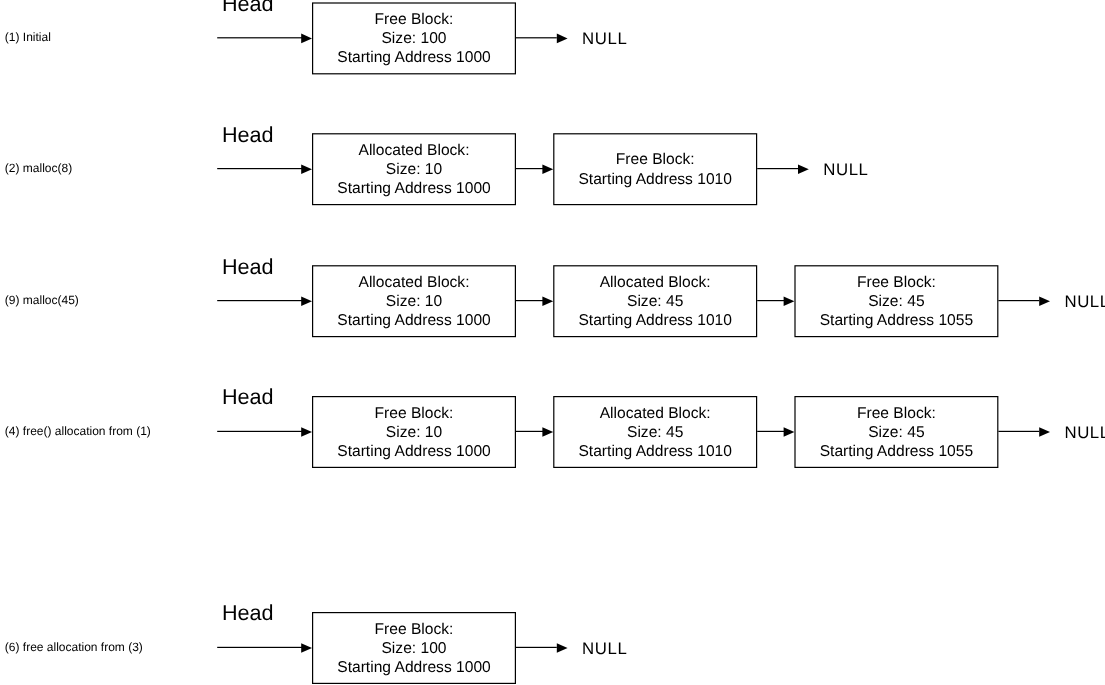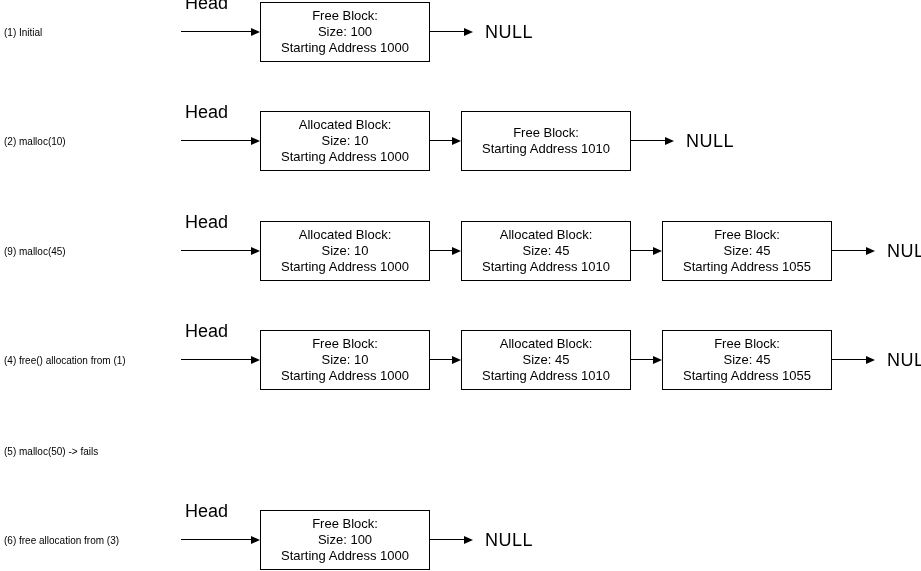--- a/index.html
+++ b/index.html
@@ -65,21 +65,21 @@
     justify-content: center;
     text-align: center;
     font-size: 13px;
     line-height: 16px;
   }
   .block-line { white-space: nowrap; }
   .null-label {
     position: absolute;
     top: 50%;
     transform: translateY(-50%);
-    font-size: 18px;
+    font-size: 14px;
     letter-spacing: 0.5px;
     white-space: nowrap;
   }
 </style>
 </head>
 <body>
 
 <div id="canvas">
     <div class="row" style="top: 2px;">
       <span class="row-label">(1) Initial</span>
@@ -89,21 +89,21 @@
       <div class="node" style="left: 260px;">
         <div class="block-line">Free Block:</div>
         <div class="block-line">Size: 100</div>
         <div class="block-line">Starting Address 1000</div>
       </div>
       <div class="hline" style="left: 430px; width: 34px;"></div>
       <div class="ahead" style="left: 464px;"></div>
       <span class="null-label" style="left: 485px;">NULL</span>
     </div>
     <div class="row" style="top: 111px;">
-      <span class="row-label">(2) malloc(10)</span>
+      <span class="row-label">(2) malloc(8)</span>
       <span class="head-label" style="left: 185px;">Head</span>
       <div class="hline" style="left: 181px; width: 72px;"></div>
       <div class="ahead" style="left: 251px;"></div>
       <div class="node" style="left: 260px;">
         <div class="block-line">Allocated Block:</div>
         <div class="block-line">Size: 10</div>
         <div class="block-line">Starting Address 1000</div>
       </div>
       <div class="hline" style="left: 430px; width: 24px;"></div>
       <div class="ahead" style="left: 452px;"></div>
@@ -164,23 +164,20 @@
       <div class="ahead" style="left: 653px;"></div>
       <div class="node" style="left: 662px;">
         <div class="block-line">Free Block:</div>
         <div class="block-line">Size: 45</div>
         <div class="block-line">Starting Address 1055</div>
       </div>
       <div class="hline" style="left: 832px; width: 34px;"></div>
       <div class="ahead" style="left: 866px;"></div>
       <span class="null-label" style="left: 887px;">NULL</span>
     </div>
-    <div class="row" style="top: 421px;">
-      <span class="row-label">(5) malloc(50) -&gt; fails</span>
-    </div>
     <div class="row" style="top: 510px;">
       <span class="row-label">(6) free allocation from (3)</span>
       <span class="head-label" style="left: 185px;">Head</span>
       <div class="hline" style="left: 181px; width: 72px;"></div>
       <div class="ahead" style="left: 251px;"></div>
       <div class="node" style="left: 260px;">
         <div class="block-line">Free Block:</div>
         <div class="block-line">Size: 100</div>
         <div class="block-line">Starting Address 1000</div>
       </div>

